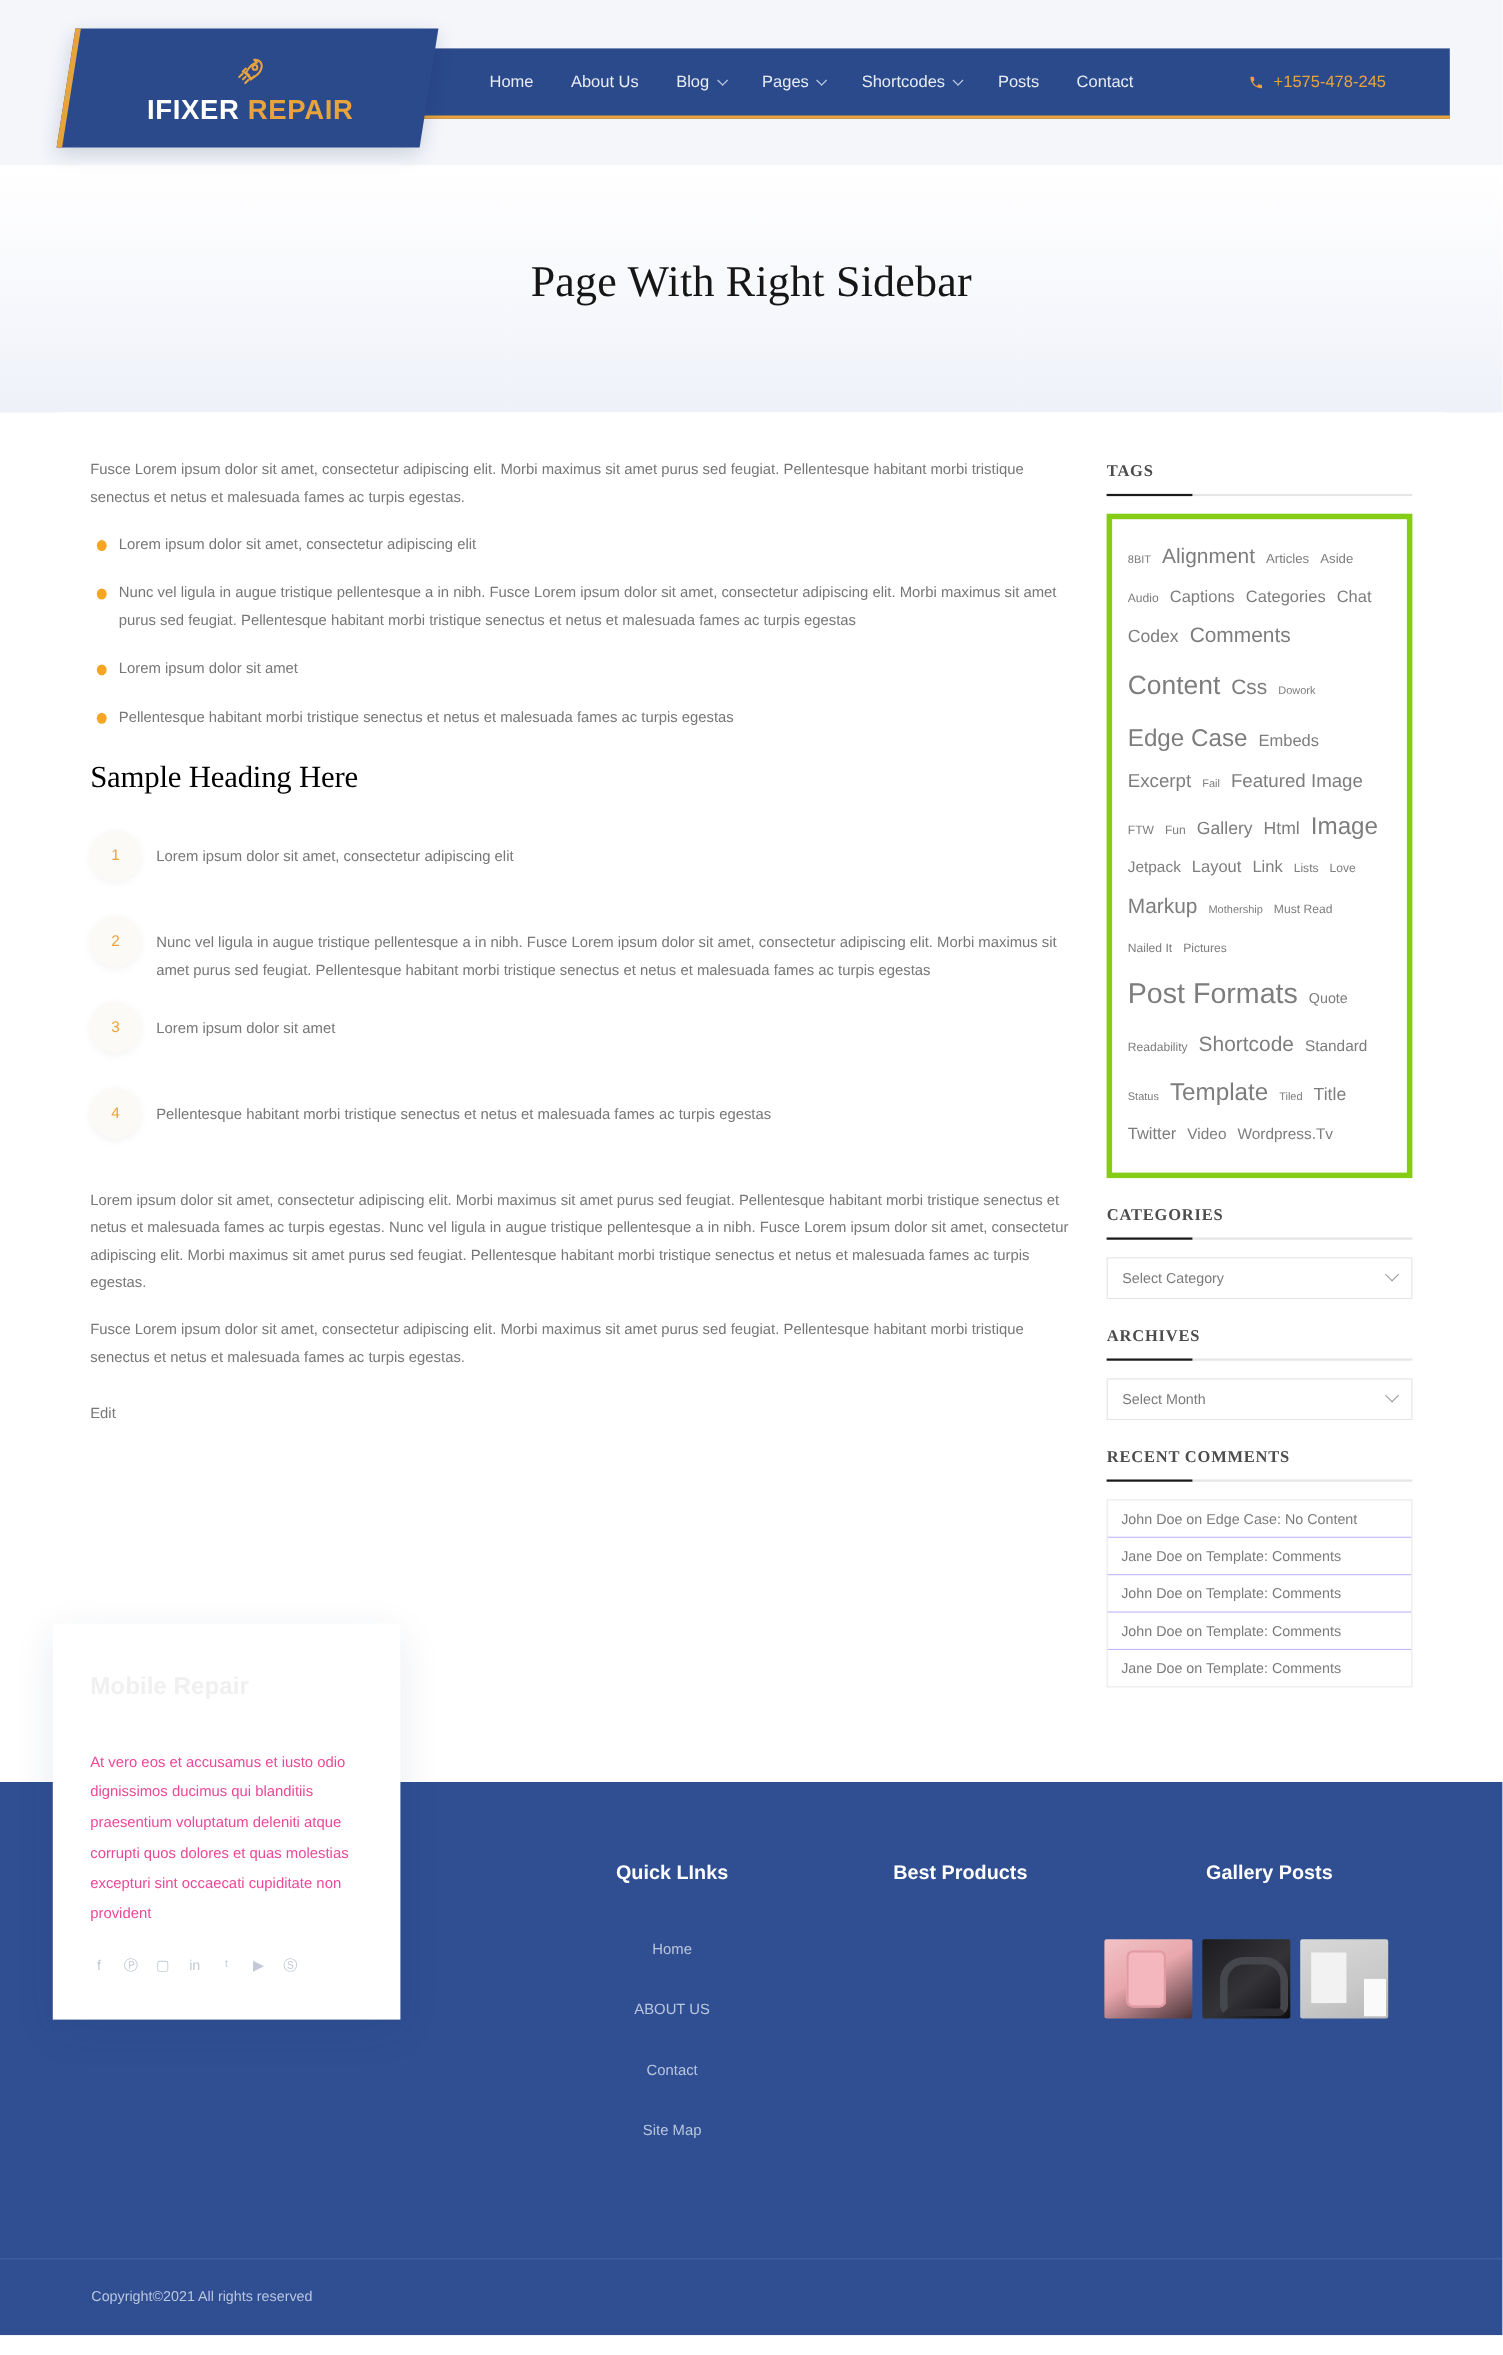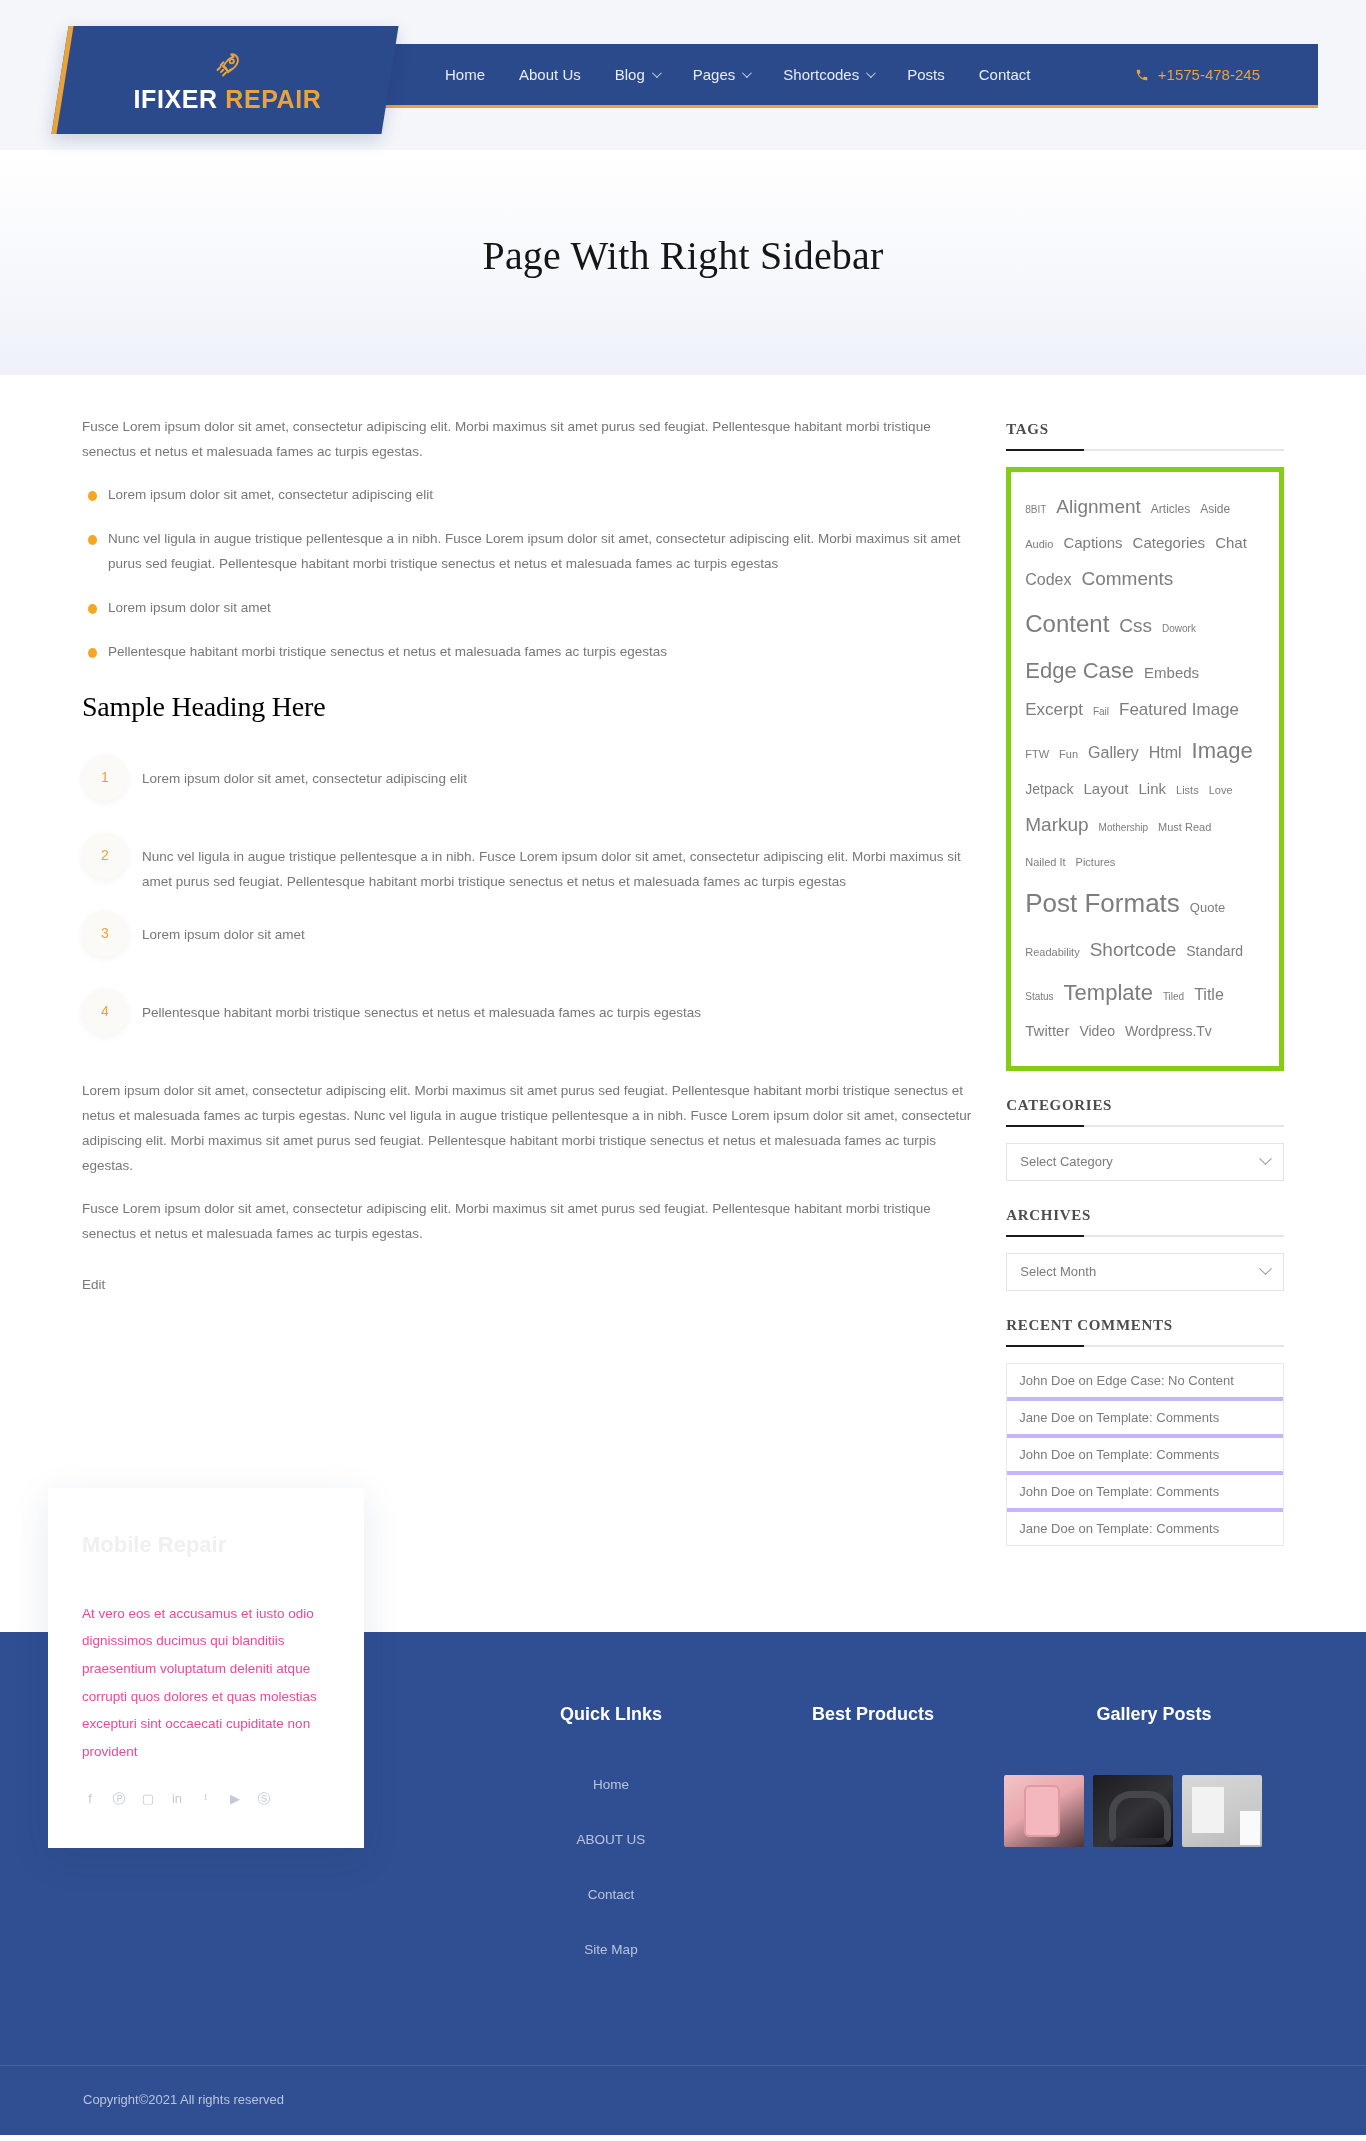--- a/index.html
+++ b/index.html
@@ -247,21 +247,21 @@
     border-right: 1.6px solid #9a9a9a;
     border-bottom: 1.6px solid #9a9a9a;
     transform: rotate(45deg) translate(-2px,-2px);
   }
   .comment-list { border: 1px solid #e9e9e9; }
   .comment-list li {
     list-style: none;
     font-size: 13px;
     color: #7b7b7b;
     padding: 9px 12px;
-    border-bottom: 4px solid #c4b5fd;
+    border-bottom: 1px solid #c4b5fd;
   }
   .comment-list li:last-child { border-bottom: none; }
 
   
   .footer {
     position: relative;
     background: #2f4f92;
     margin-top: 60px;
     padding: 72px 0 0 0;
     min-height: 496px;

